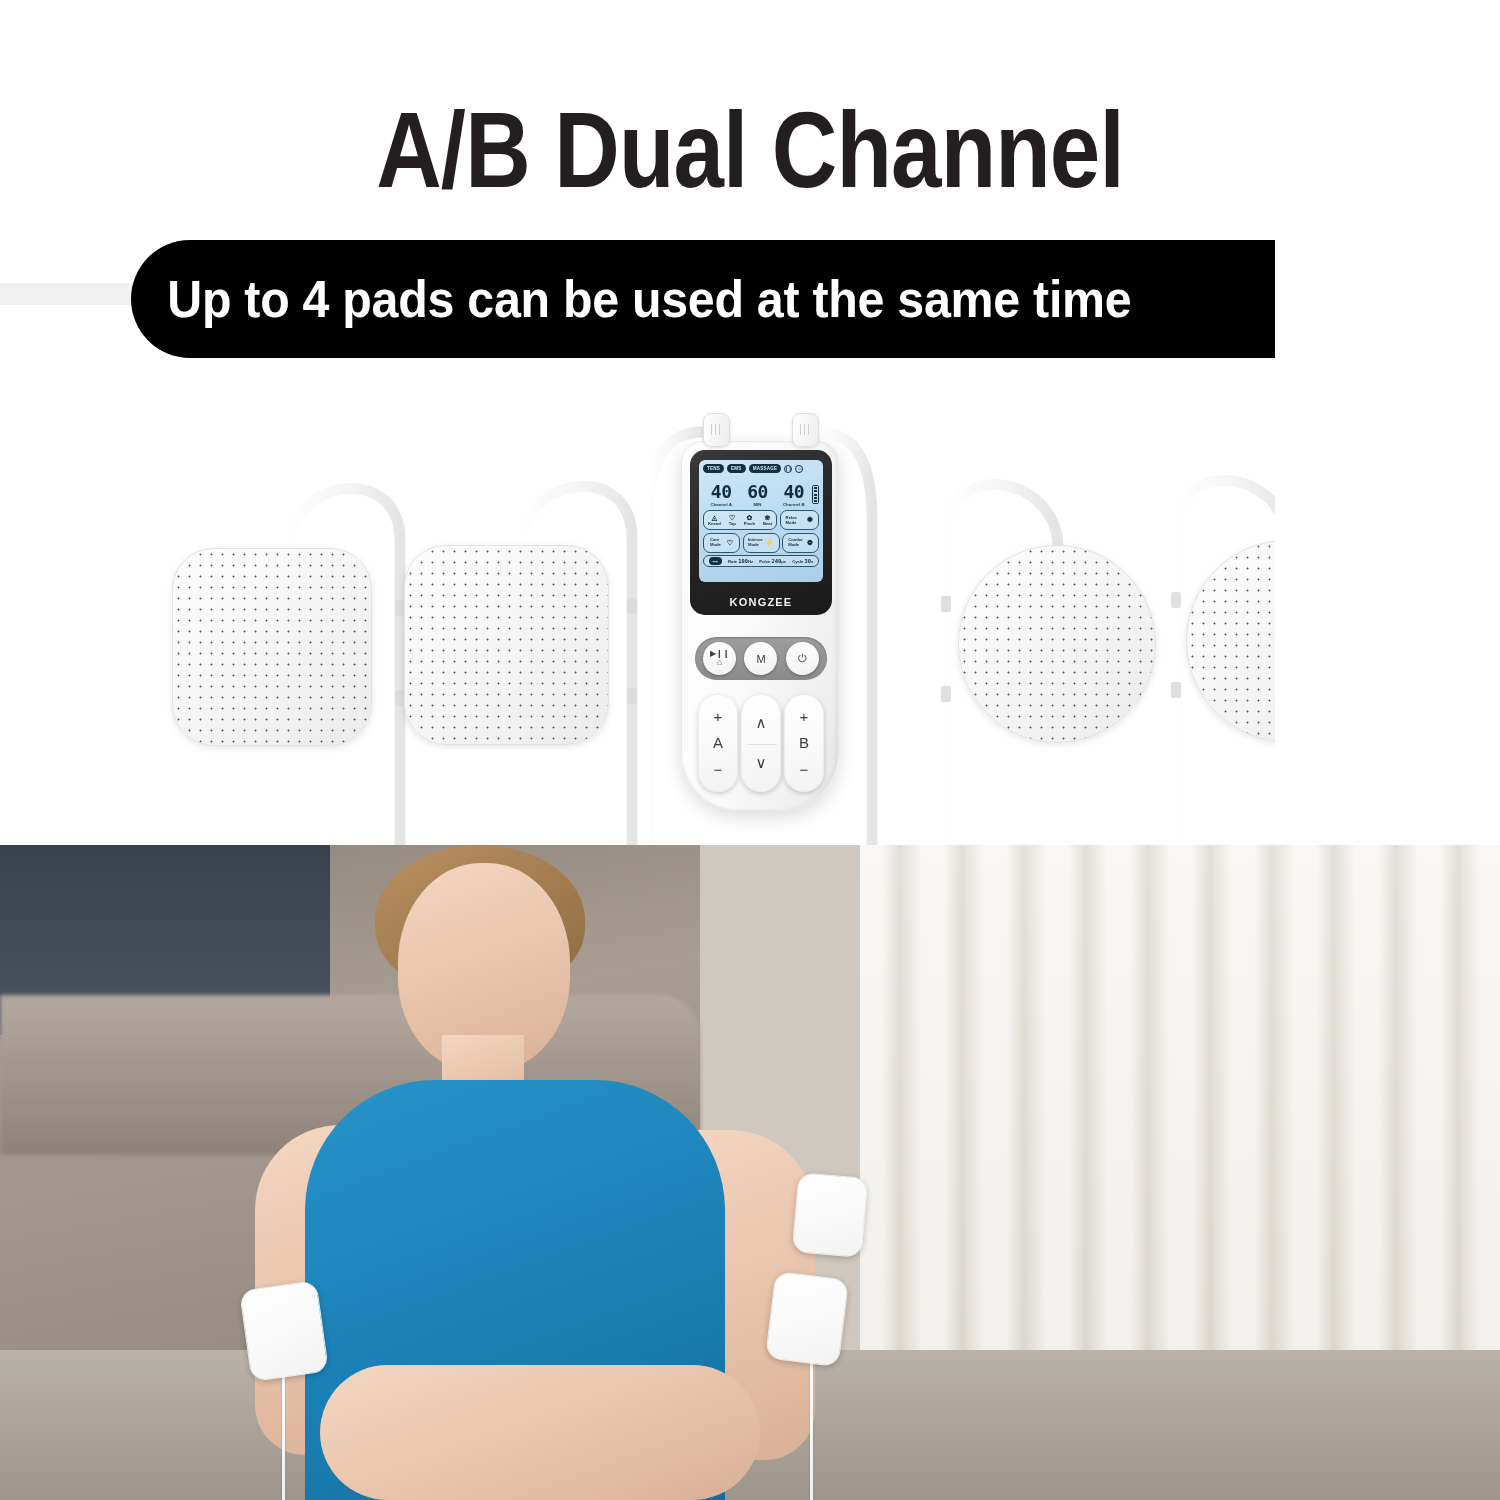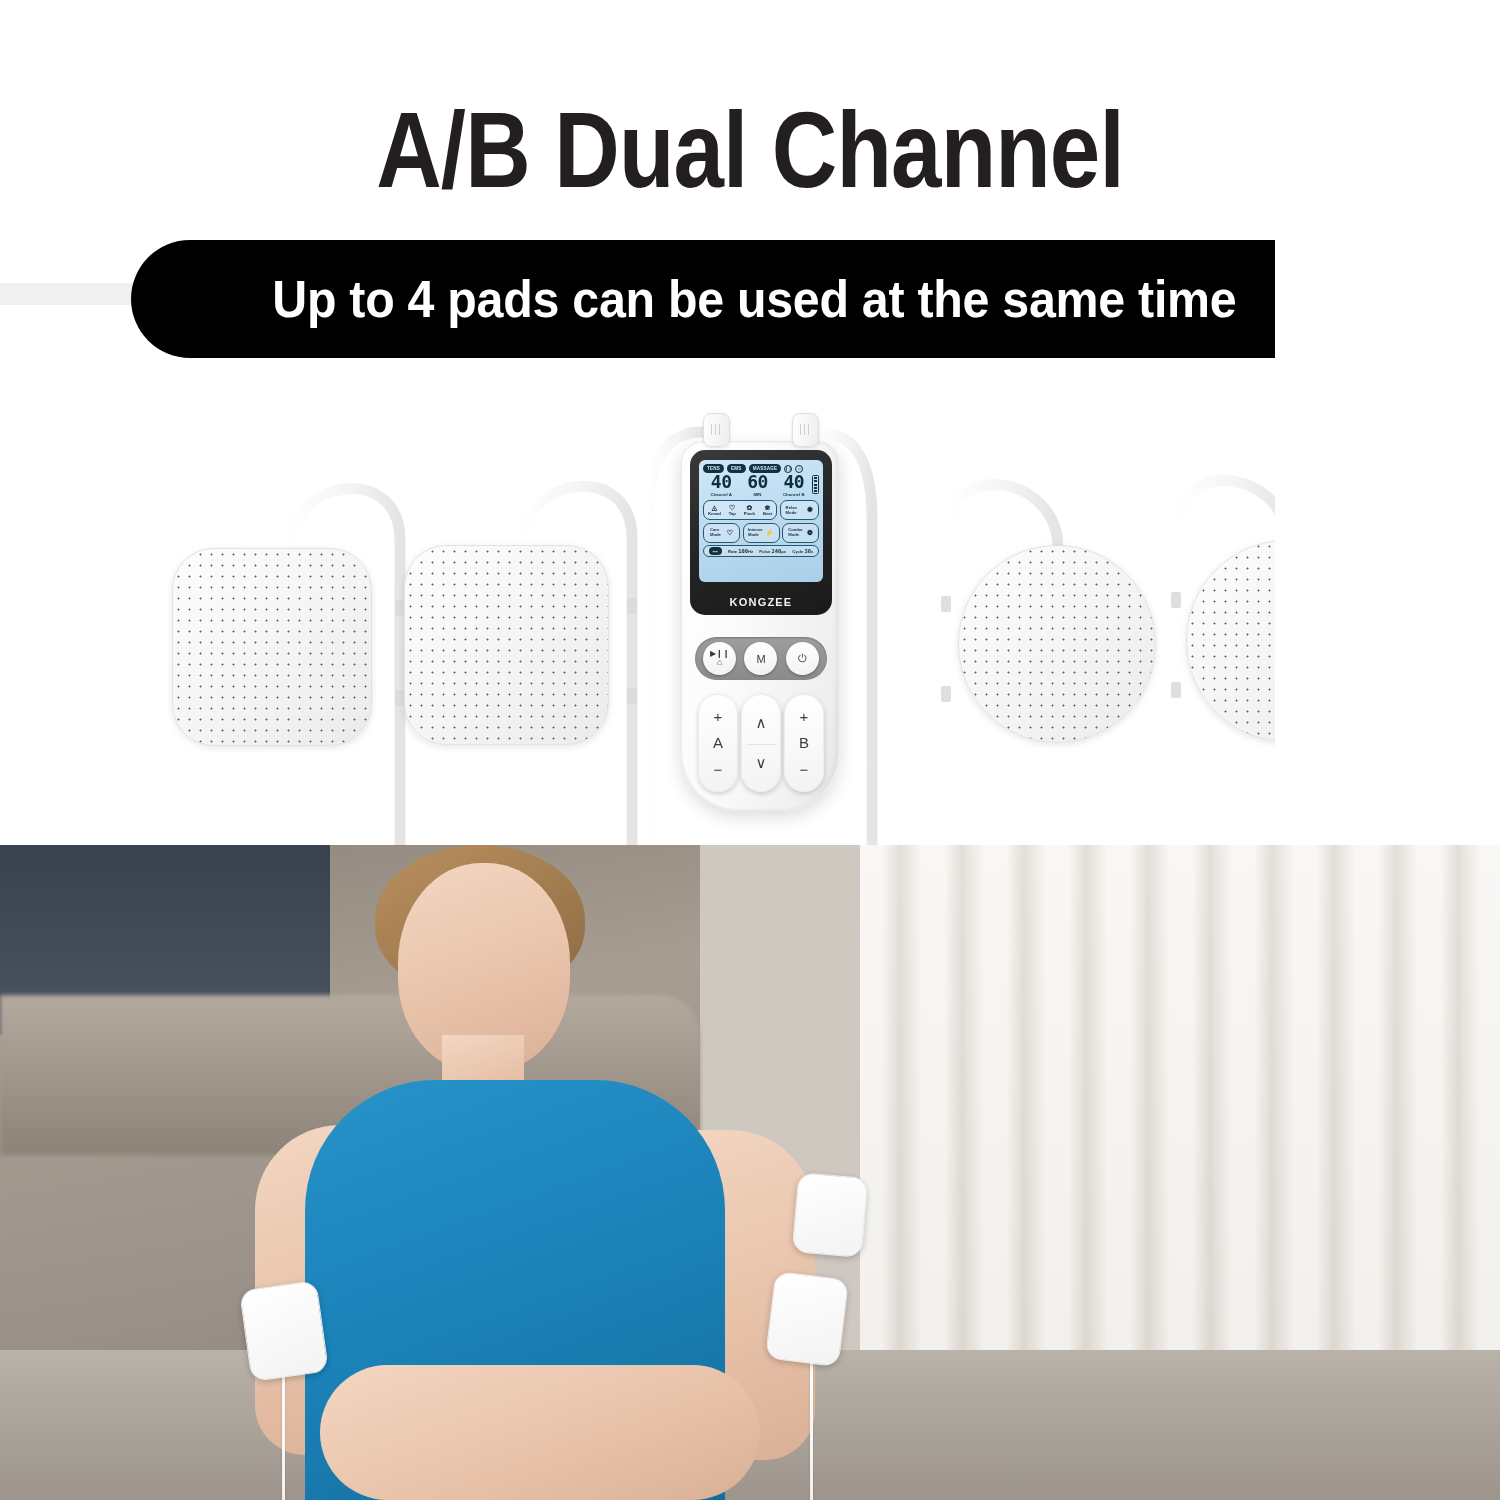--- a/index.html
+++ b/index.html
@@ -31,21 +31,21 @@
     transform:scaleX(0.84);
     transform-origin:center top;
     white-space:nowrap;
   }
 
   #subtitle-pill{
     position:absolute; left:131px; top:240px;
     width:1247px; height:118px;
     background:#000000;
     border-radius:59px;
-    display:flex; align-items:center; justify-content:center;
+    display:flex; align-items:center; 
   }
   #subtitle-text{
     color:#ffffff;
     font-size:52px; line-height:58px;
     font-weight:bold;
     letter-spacing:-0.3px;
     transform:scaleX(0.93);
     white-space:nowrap;
   }
 
@@ -122,21 +122,21 @@
     padding:2px 4px; border-radius:5px;
     font-weight:bold;
   }
   .tiny-icon{
     width:8px; height:8px; border-radius:50%;
     border:0.8px solid #12303f;
     display:flex; align-items:center; justify-content:center;
     font-size:4.5px; color:#12303f; flex:0 0 auto;
   }
 
-  .lcd-nums{ display:flex; align-items:flex-start; margin-top:0; }
+  .lcd-nums{ display:flex; align-items:flex-start; margin-top:10px; }
   .num-block{ flex:1; text-align:center; }
   .num-val{
     font-family:"DejaVu Sans Mono", monospace;
     font-size:18px; line-height:18px; font-weight:bold;
     color:#0e2d3d; letter-spacing:-0.5px;
   }
   .num-lbl{ font-size:4.4px; margin-top:1px; color:#123a4d; font-weight:bold; }
   #battery{
     width:7px; height:19px; border:0.8px solid #12303f; border-radius:1.5px;
     margin-top:2px; padding:1px; display:flex; flex-direction:column;

